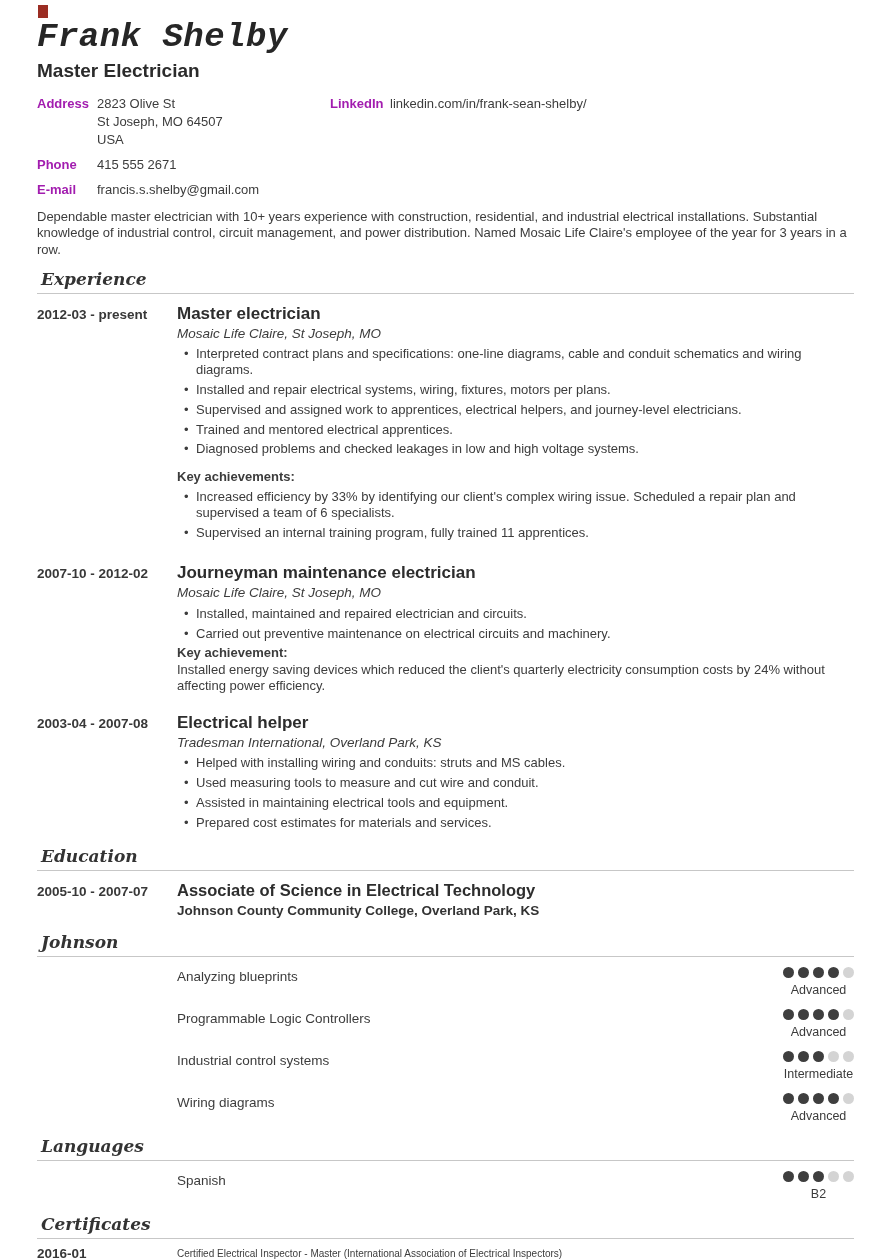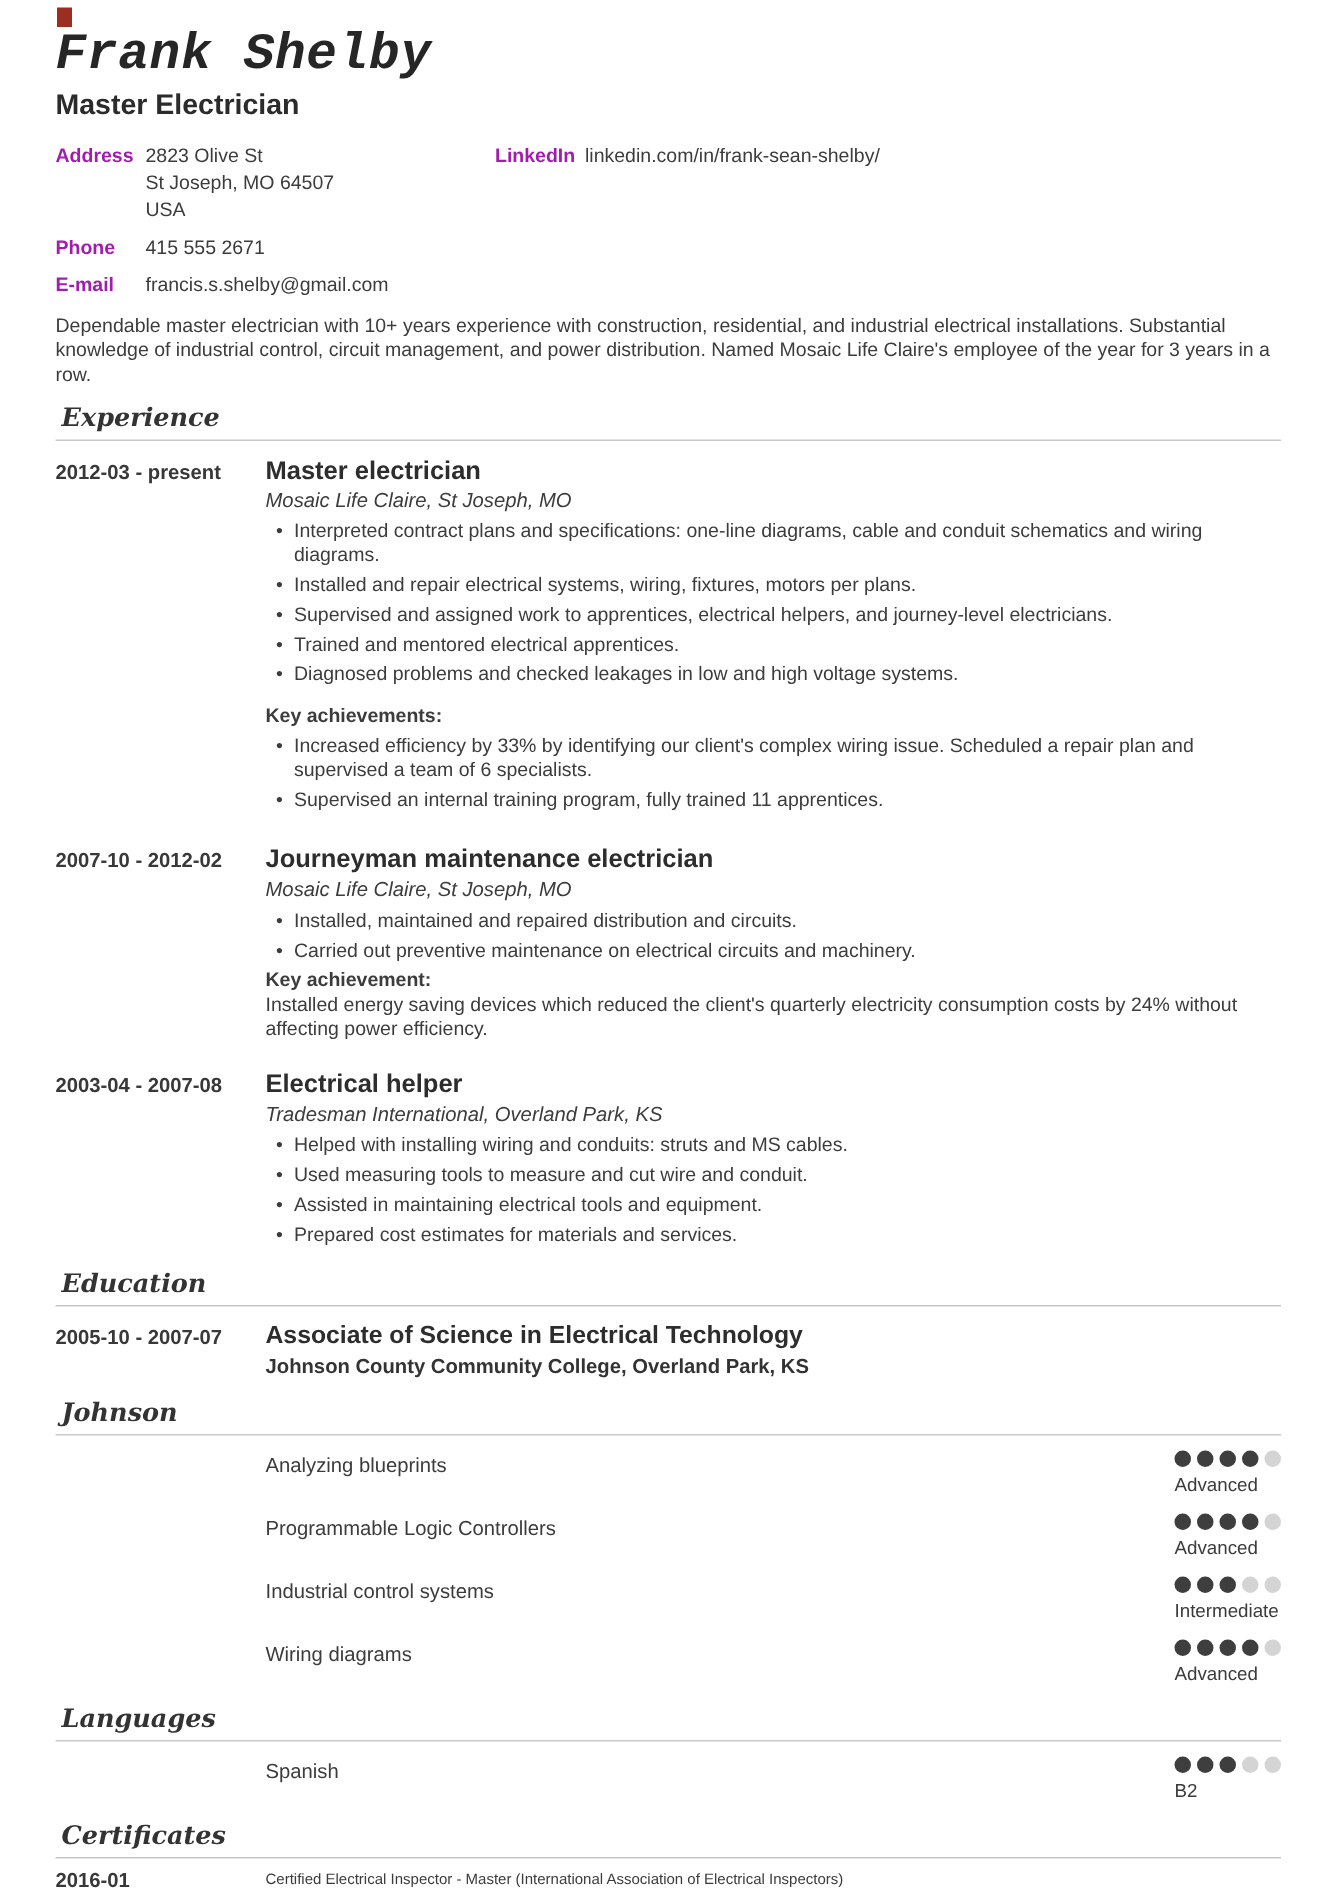--- a/index.html
+++ b/index.html
@@ -44,21 +44,21 @@
   ul.bullets li{position:relative;padding-left:15px;line-height:15.8px;margin:4px}
   ul.bullets li::before{content:"\2022";position:absolute;left:3px;color:#3c3c3c}
   .ach-label{font-weight:700;line-height:15.8px;margin-top:12px}
   .ach-label.tight{margin-top:1px}
   .ach-text{line-height:15.8px;margin-top:1px}
   .edu-degree{font-size:16.5px;line-height:19px;font-weight:700;color:#2d2d2d;margin:0}
   .edu-school{font-size:13.5px;line-height:16.5px;font-weight:700;margin-top:3px;color:#333}
   .skill-row{display:flex;justify-content:space-between;align-items:flex-start;margin-bottom:11px}
   .skill-row:last-child{margin-bottom:0}
   .skill-name{font-size:13.5px;line-height:17px;padding-top:1px}
-  .skill-level{text-align:left}
+  .skill-level{text-align:center}
   .dots{display:flex;gap:4px;justify-content:flex-end}
   .dot{width:11px;height:11px;border-radius:50%;background:#d4d4d4;display:inline-block}
   .dot-filled{background:#3e3e3e}
   .level-label{font-size:12.5px;line-height:15px;margin-top:5px;color:#3b3b3b}
   .cert-row{display:flex;padding:7px 0 8px;border-bottom:1px solid #e3e3e3}
   .cert-row .col-dates{padding-top:0;line-height:16.5px}
   .cert-text{font-size:10px;line-height:16.5px}
 </style>
 </head>
 <body>
@@ -119,21 +119,21 @@
           </ul>
         </div>
       </div>
 
       <div class="entry">
         <div class="col-dates">2007-10 - 2012-02</div>
         <div class="col-body">
           <h4 class="job-title">Journeyman maintenance electrician</h4>
           <div class="company">Mosaic Life Claire, St Joseph, MO</div>
           <ul class="bullets">
-            <li>Installed, maintained and repaired distribution and circuits.</li>
+            <li>Installed, maintained and repaired electrician and circuits.</li>
             <li>Carried out preventive maintenance on electrical circuits and machinery.</li>
           </ul>
           <div class="ach-label tight">Key achievement:</div>
           <div class="ach-text">Installed energy saving devices which reduced the client's quarterly electricity consumption costs by 24% without affecting power efficiency.</div>
         </div>
       </div>
 
       <div class="entry">
         <div class="col-dates">2003-04 - 2007-08</div>
         <div class="col-body">

